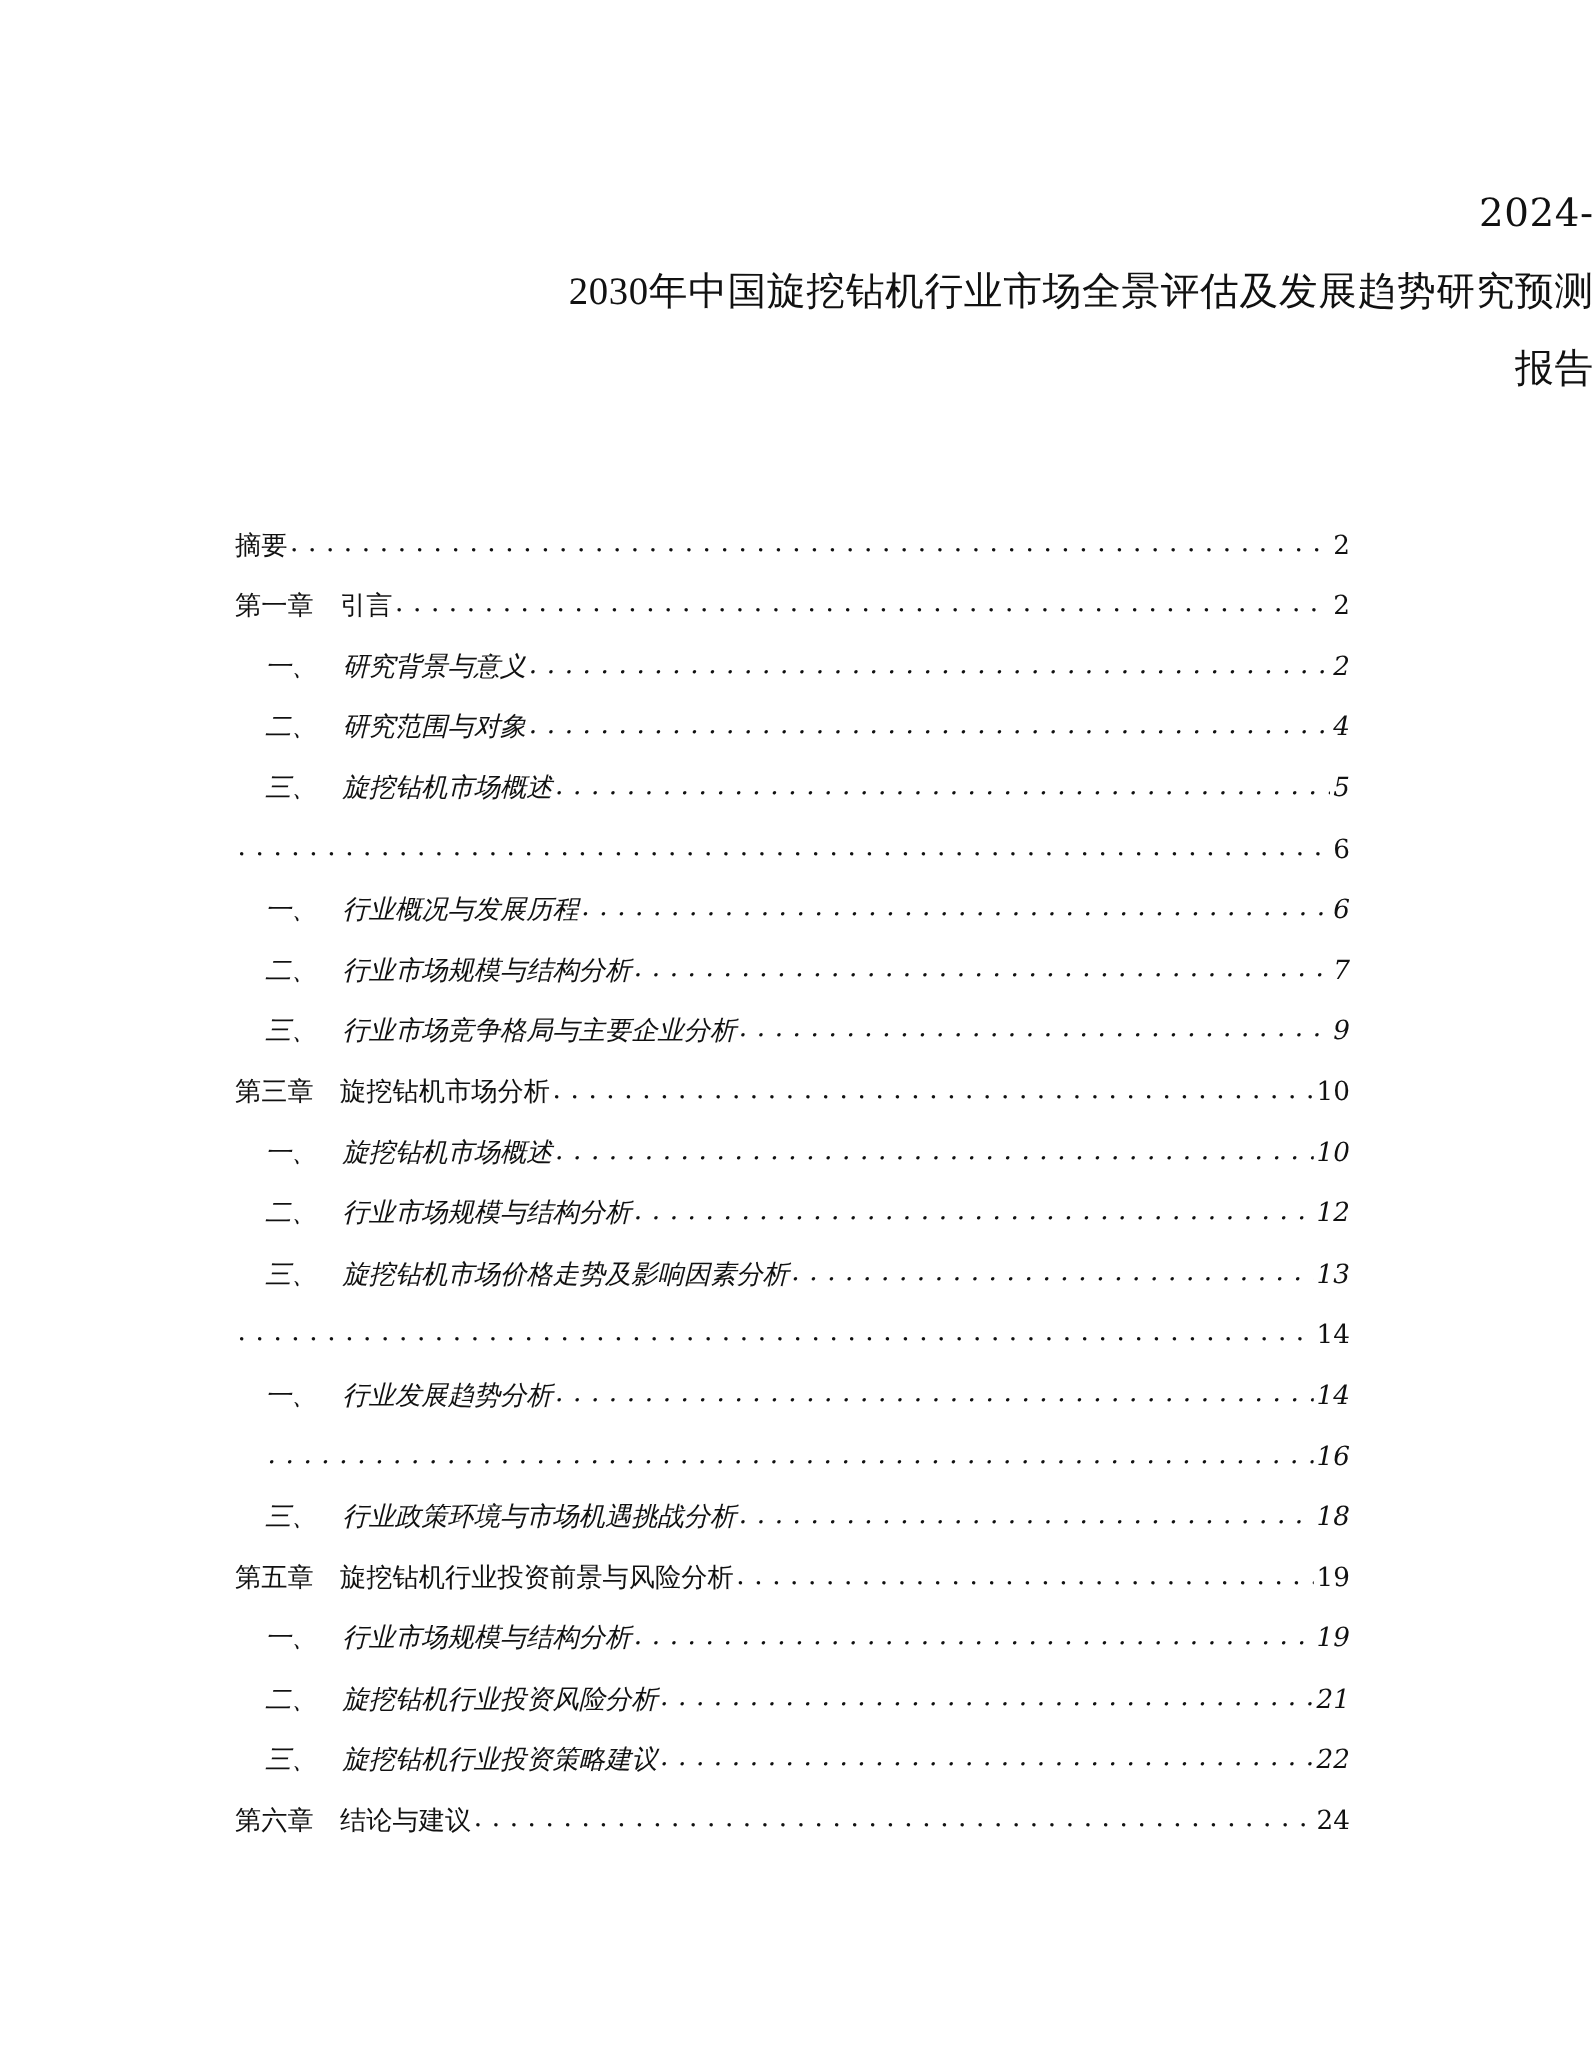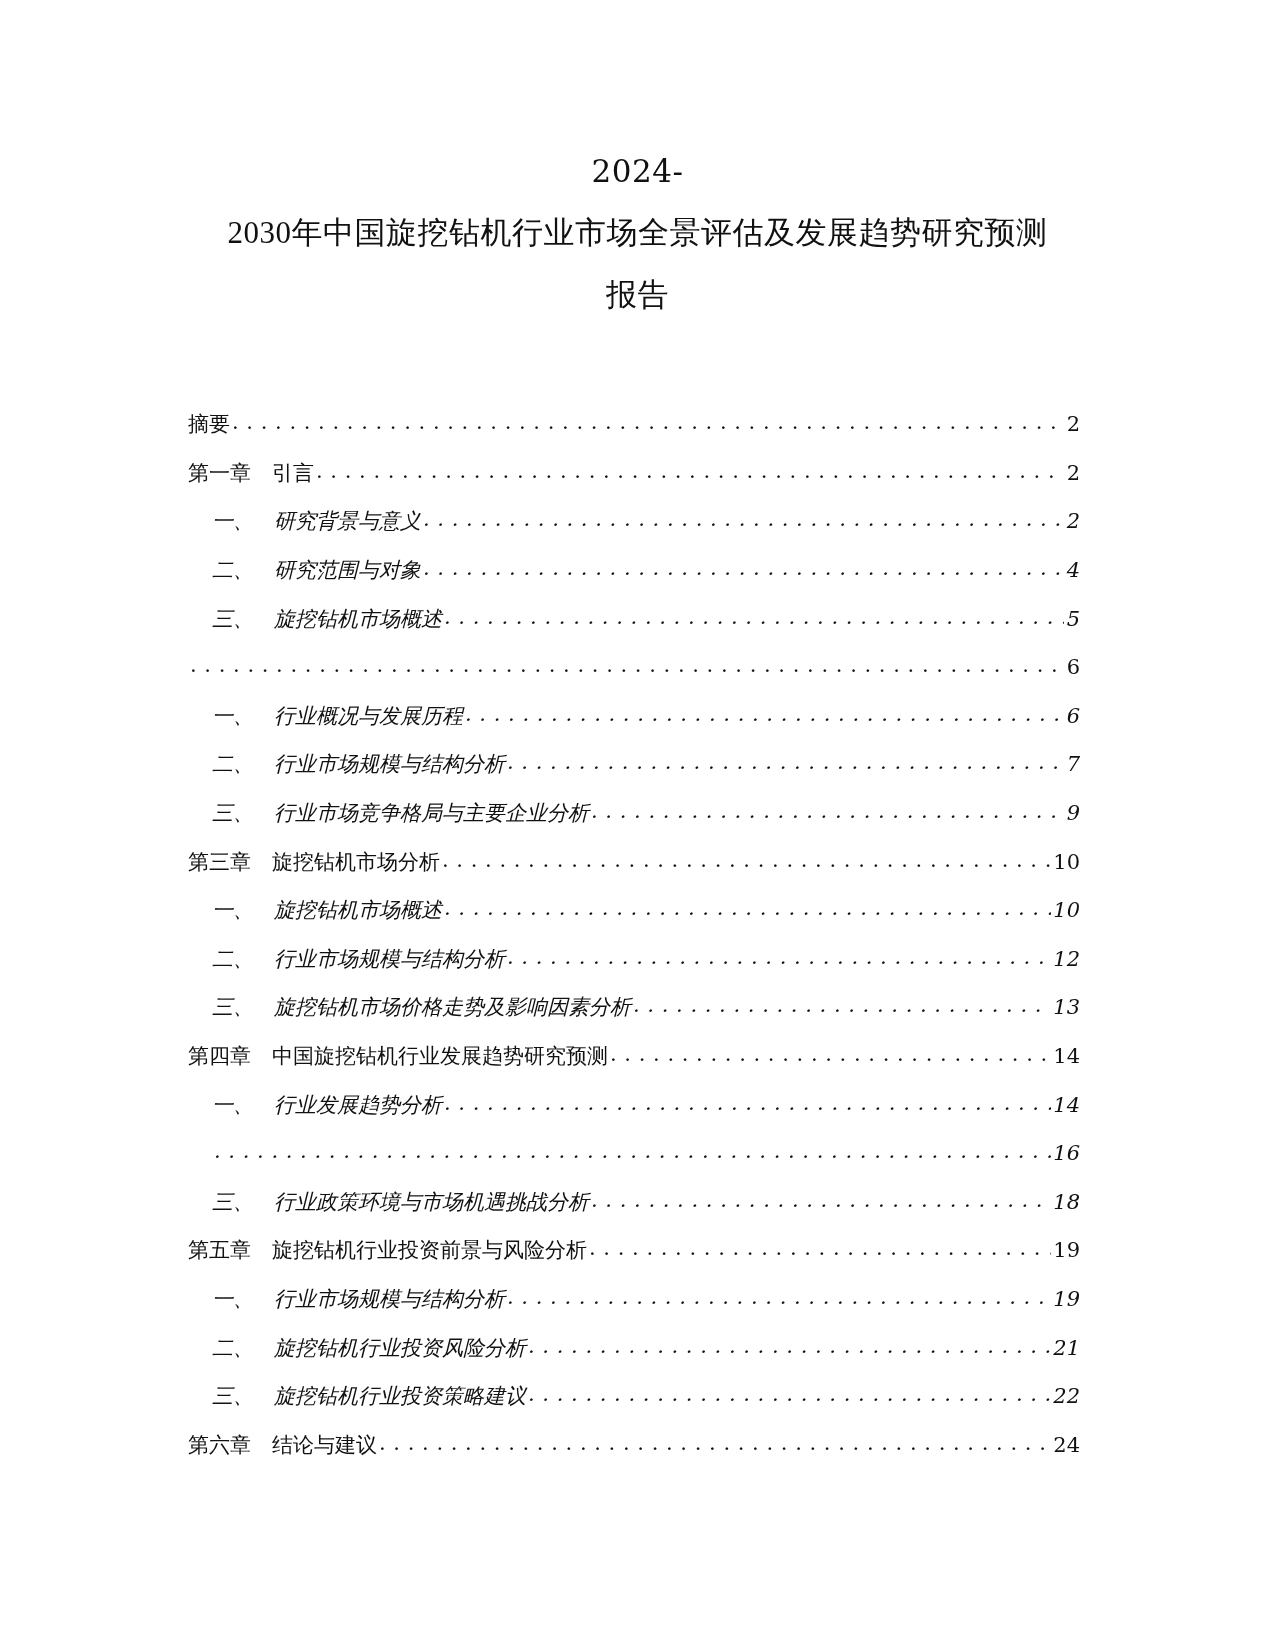--- a/index.html
+++ b/index.html
@@ -20,42 +20,42 @@
       left: 0; top: 0;
       width: 1275px;
       height: 1650px;
       background: #ffffff;
     }
     .title-block {
       position: absolute;
       left: 0;
       top: 140px;
       width: 1275px;
-      text-align: center;
+      text-align: right;
     }
     .title-line {
       font-family: Liberation Serif, serif;
       font-size: 31px;
       line-height: 62px;
       letter-spacing: 0.5px;
       color: #111;
       white-space: nowrap;
     }
     .title-line.first {
       font-family: "DejaVu Serif", "Liberation Serif", serif;
     }
     .toc {
       position: absolute;
       left: 188px;
       top: 400px;
       width: 892px;
     }
     .toc-row {
       display: flex;
-      align-items: center;
+      align-items: flex-end;
       height: 48.6px;
       font-size: 21px;
       line-height: 26px;
     }
     .toc-row.level-2 {
       padding-left: 24px;
       font-style: italic;
     }
     .toc-label {
       font-family: "DejaVu Sans", "Liberation Sans", sans-serif;
@@ -163,21 +163,20 @@
         <span class="toc-label"><span class="toc-num">二、</span><span>行业市场规模与结构分析</span></span>
         <span class="toc-leader"></span>
         <span class="toc-page">12</span>
       </div>
       <div class="toc-row level-2">
         <span class="toc-label"><span class="toc-num">三、</span><span>旋挖钻机市场价格走势及影响因素分析</span></span>
         <span class="toc-leader"></span>
         <span class="toc-page">13</span>
       </div>
       <div class="toc-row level-1">
-        <span class="toc-label"><span class="toc-chapter-num">第四章</span><span>中国旋挖钻机行业发展趋势研究预测</span></span>
         <span class="toc-leader"></span>
         <span class="toc-page">14</span>
       </div>
       <div class="toc-row level-2">
         <span class="toc-label"><span class="toc-num">一、</span><span>行业发展趋势分析</span></span>
         <span class="toc-leader"></span>
         <span class="toc-page">14</span>
       </div>
       <div class="toc-row level-2">
         <span class="toc-leader"></span>

